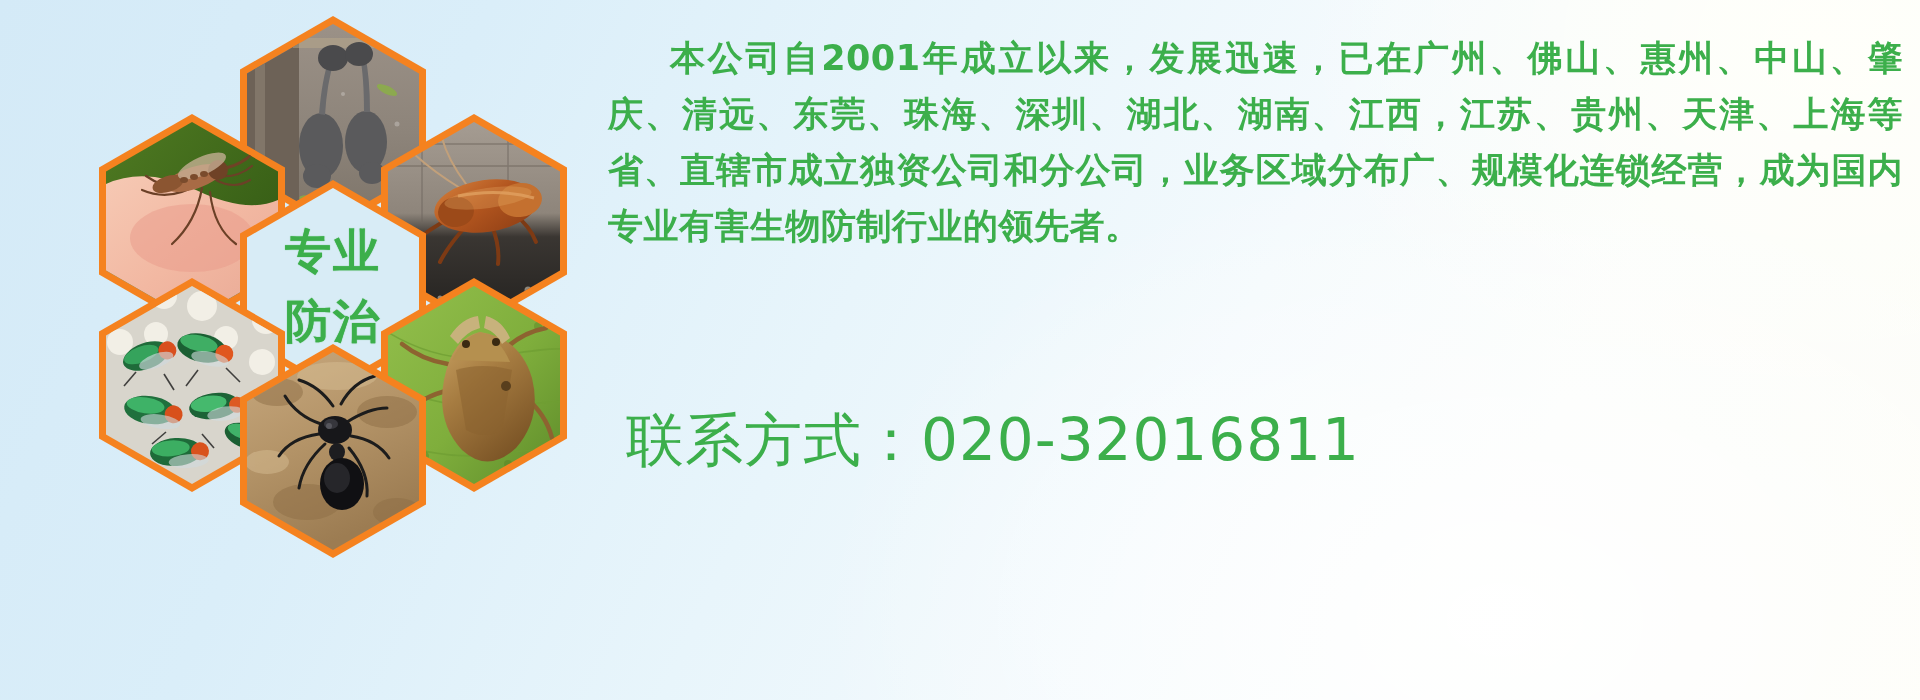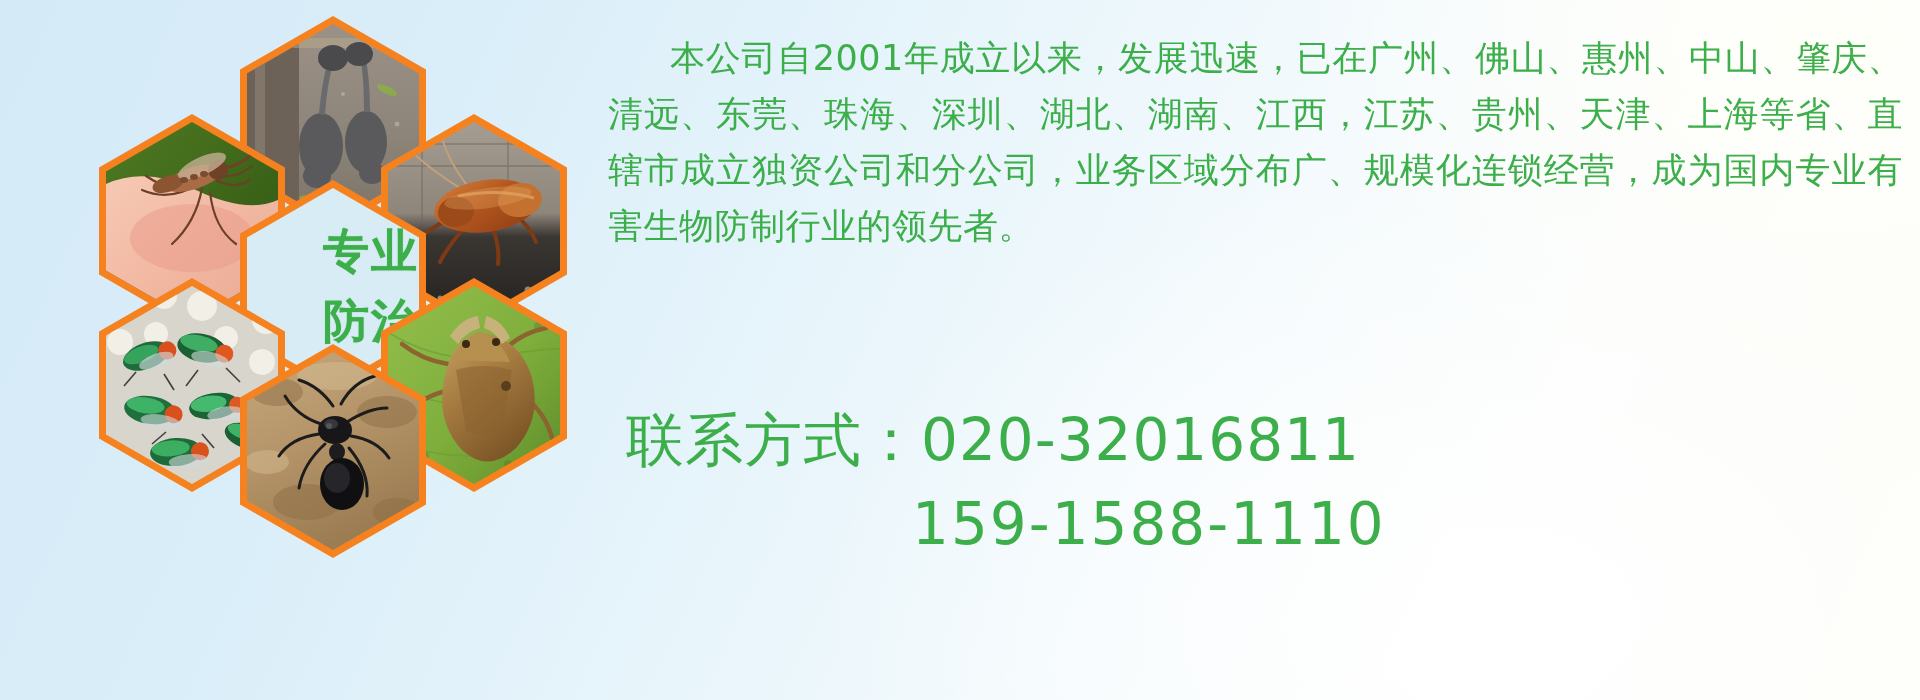--- a/index.html
+++ b/index.html
@@ -24,21 +24,21 @@
     -webkit-clip-path:polygon(50% 0%,100% 25%,100% 75%,50% 100%,0% 75%,0% 25%);
     clip-path:polygon(50% 0%,100% 25%,100% 75%,50% 100%,0% 75%,0% 25%);
     background:#F5821F;
     display:flex; align-items:center; justify-content:center;
   }
   .hex .inner {
     width:172px; height:198px;
     -webkit-clip-path:polygon(50% 0%,100% 25%,100% 75%,50% 100%,0% 75%,0% 25%);
     clip-path:polygon(50% 0%,100% 25%,100% 75%,50% 100%,0% 75%,0% 25%);
     overflow:hidden; position:relative;
-    display:flex; align-items:center; justify-content:flex-end;
+    display:flex; align-items:center; justify-content:center;
   }
   .hex .inner > svg { width:100%; height:100%; display:block; }
 
   .hex-center .inner { background:#d8ecf6; }
   #hex-label {
     color:#3CAF4B; font-weight:700; line-height:1.12;
     text-align:center; letter-spacing:2px;
     font-family:"DejaVu Sans","Liberation Sans",sans-serif;
     font-size:46px;
     text-shadow:0 0 1px #3CAF4B;
@@ -52,21 +52,21 @@
   .p-center   { left:152px; top:174px; }
   .p-flies    { left:11px;  top:272px; }
   .p-stinkbug { left:293px; top:272px; }
   .p-ant      { left:152px; top:338px; }
 
   
   #body-copy {
     position:absolute; left:608px; top:30px; width:1295px;
     color:#3CAF4B; font-size:35px; line-height:56px;
     font-family:"DejaVu Sans","Liberation Sans",sans-serif;
-    font-weight:400; text-indent:62px; text-align:justify;
+    font-weight:700; text-indent:62px; text-align:justify;
     letter-spacing:0.5px;
   }
   #contact-block {
     position:absolute; left:626px; top:398px; width:1280px;
     color:#3CAF4B; font-family:"DejaVu Sans","Liberation Sans",sans-serif;
     font-weight:500;
   }
   .contact-line { font-size:58px; line-height:84px; white-space:nowrap; }
   .contact-line.l1 { letter-spacing:1px; }
   .contact-line.l2 { padding-left:286px; letter-spacing:2px; }
@@ -375,18 +375,15 @@
     </div>
 
   </div>
 
   <p id="body-copy">本公司自2001年成立以来，发展迅速，已在广州、佛山、惠州、中山、肇庆、清远、东莞、珠海、深圳、湖北、湖南、江西，江苏、贵州、天津、上海等省、直辖市成立独资公司和分公司，业务区域分布广、规模化连锁经营，成为国内专业有害生物防制行业的领先者。</p>
 
   <div id="contact-block">
     <div class="contact-line l1">
       <span>联系方式：</span><span>020-32016811</span>
     </div>
-    <div class="contact-line l2">
-      <span>159-1588-1110</span>
-    </div>
   </div>
 
 </div>
 
 </body></html>

